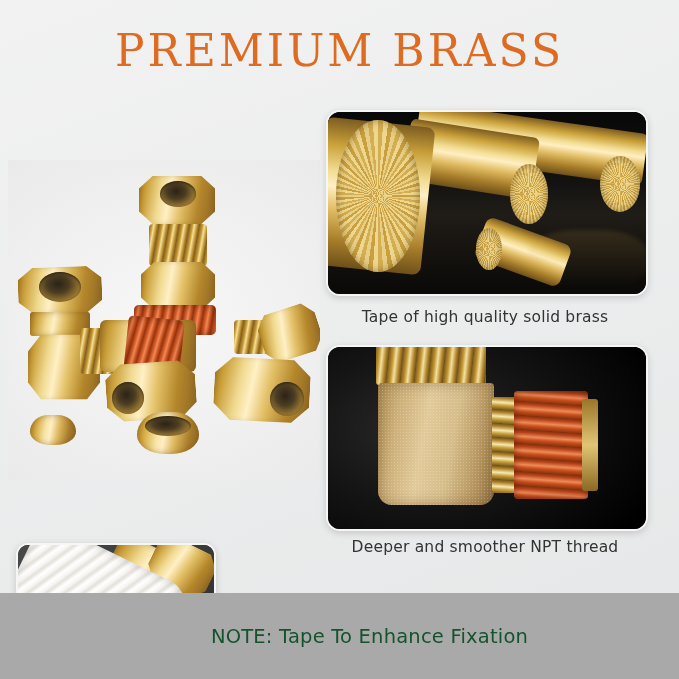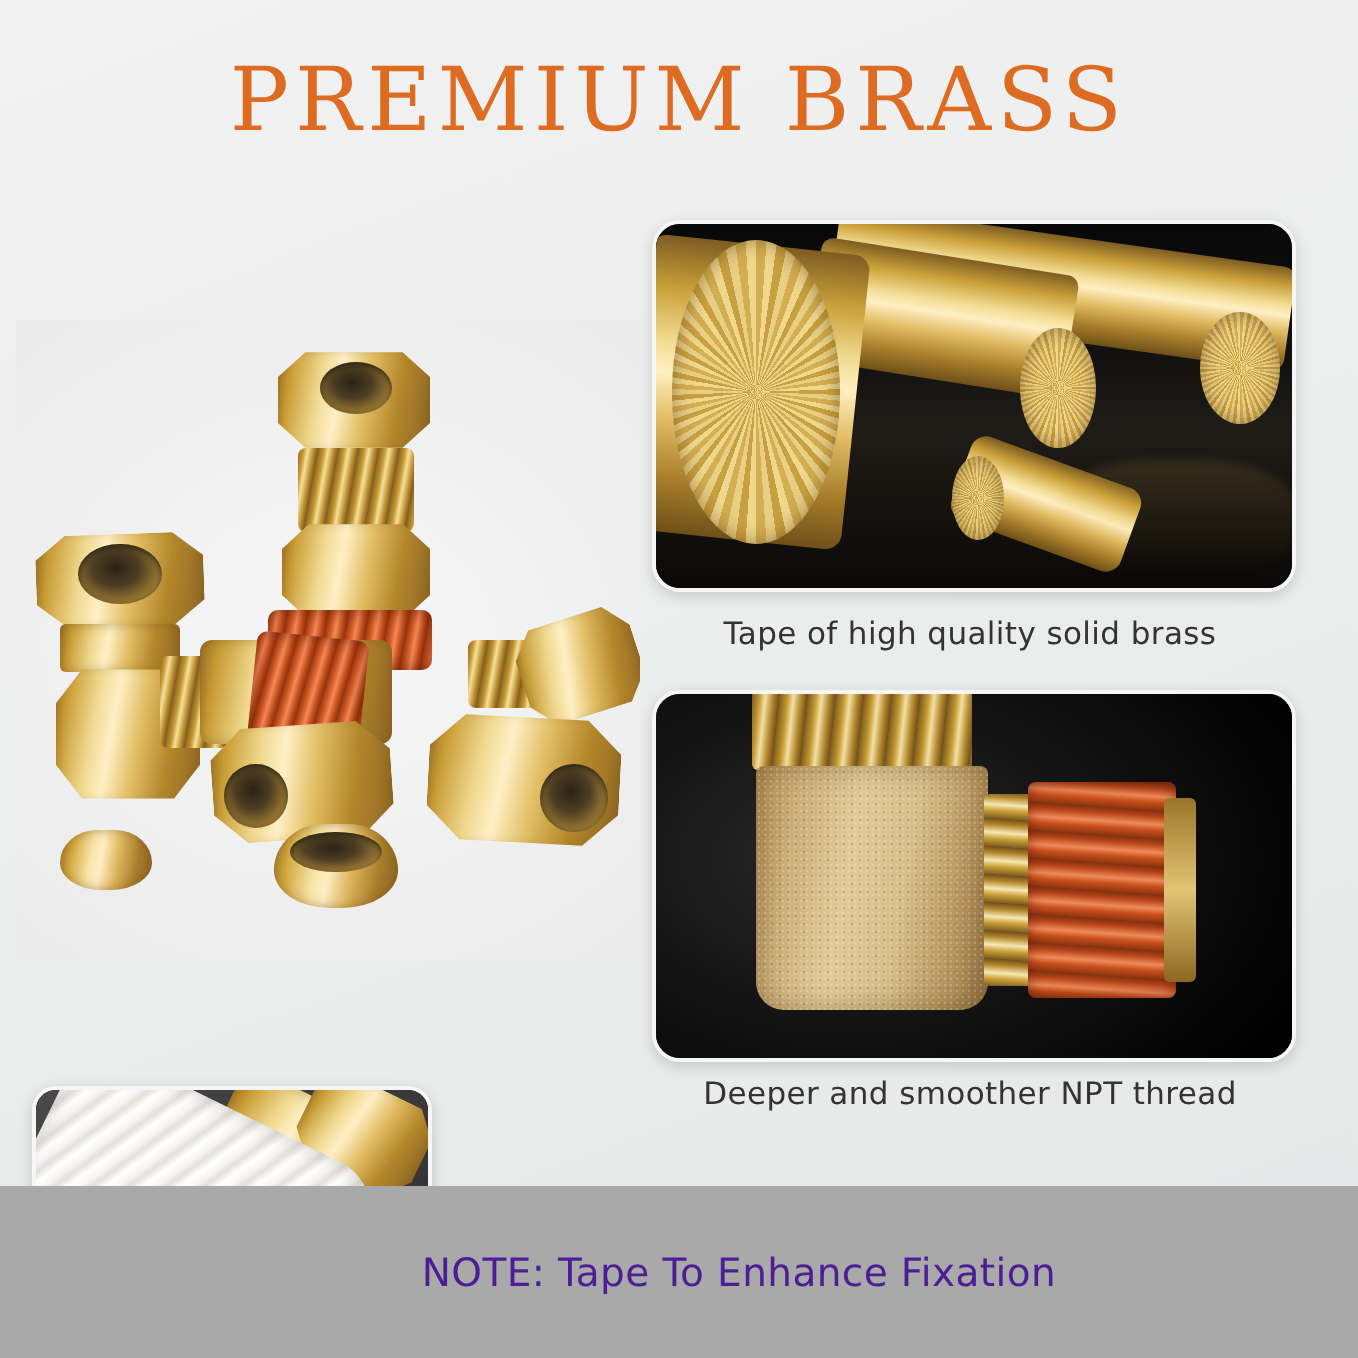--- a/index.html
+++ b/index.html
@@ -118,21 +118,21 @@
   .cap2{left:326px;top:538px;width:318px;}
 
   
   .note{
     position:absolute;left:0;top:593px;width:679px;height:86px;
     background:#a9a9a9;
     display:flex;flex-direction:column;align-items:center;justify-content:center;
     gap:2px;
   }
   .note-line{
-    color:#4c1d95;font-size:19.5px;letter-spacing:.2px;line-height:1.18;
+    color:#14532d;font-size:19.5px;letter-spacing:.2px;line-height:1.18;
     text-align:center;width:100%;padding-left:60px;box-sizing:border-box;
   }
 </style>
 </head>
 <body>
 
 <div class="canvas">
 
   <div class="title">PREMIUM BRASS</div>
 

